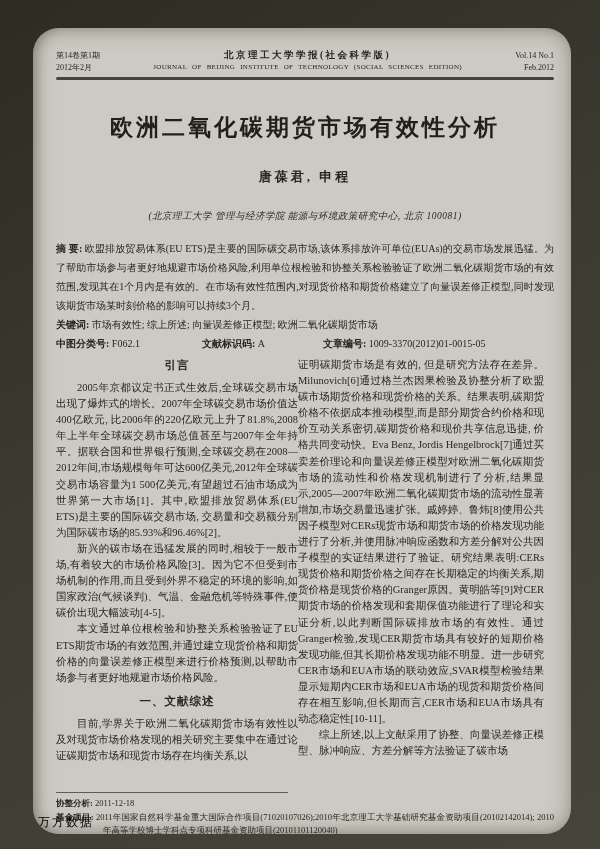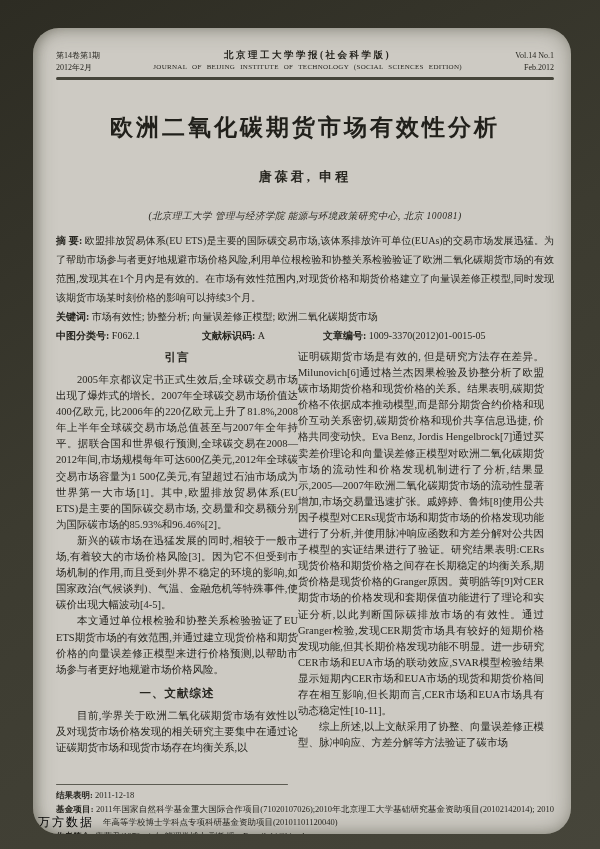--- a/index.html
+++ b/index.html
@@ -24,21 +24,21 @@
   .jh-right { text-align:right; }
   .jh-center { text-align:center; flex:1; padding:0 6px; }
   .jh-cn { font-size:9.5px; font-weight:bold; letter-spacing:2.5px; line-height:11px; }
   .jh-en { font-size:7px; letter-spacing:.3px; word-spacing:3px; line-height:12px; white-space:nowrap; }
   .jheader-rule { margin-top:4px; border-top:3px solid #45443a; }
   
   .art-title { margin-top:32px; text-align:center; font-size:23px; font-weight:bold; letter-spacing:3px; color:#21201b; }
   .authors { margin-top:25px; text-align:center; font-size:13px; font-weight:bold; letter-spacing:3px; }
   .affil { margin-top:24px; text-align:center; font-size:9.5px; letter-spacing:.5px;font-style:italic; }
   
-  .meta-block { margin-top:8px; font-size:10px; line-height:19px; }
+  .meta-block { margin-top:16px; font-size:10px; line-height:19px; }
   .meta-block p { text-align:justify; }
   .lbl { font-weight:bold; }
   .class-line { display:flex; }
   .class-item2 { margin-left:62px; }
   .class-item3 { margin-left:58px; }
   
   .columns { margin-top:4px; display:flex; height:432px; overflow:hidden; }
   .col { text-align:justify; }
   .col-left { width:242px; }
   .col-right { width:246px; }
@@ -77,21 +77,21 @@
     </div>
   </div>
   <div class="jheader-rule"></div>
 
   <div class="art-title">欧洲二氧化碳期货市场有效性分析</div>
   <div class="authors">唐葆君, 申程</div>
   <div class="affil">(北京理工大学 管理与经济学院 能源与环境政策研究中心, 北京 100081)</div>
 
   <div class="meta-block">
     <p><span class="lbl">摘  要:</span> <span>欧盟排放贸易体系(EU ETS)是主要的国际碳交易市场,该体系排放许可单位(EUAs)的交易市场发展迅猛。为了帮助市场参与者更好地规避市场价格风险,利用单位根检验和协整关系检验验证了欧洲二氧化碳期货市场的有效范围,发现其在1个月内是有效的。在市场有效性范围内,对现货价格和期货价格建立了向量误差修正模型,同时发现该期货市场某时刻价格的影响可以持续3个月。</span></p>
-    <p><span class="lbl">关键词:</span> <span>市场有效性; 协整分析; 向量误差修正模型; 欧洲二氧化碳期货市场</span></p>
+    <p><span class="lbl">关键词:</span> <span>市场有效性; 综上所述; 向量误差修正模型; 欧洲二氧化碳期货市场</span></p>
     <div class="class-line">
       <span><span class="lbl">中图分类号:</span> <span>F062.1</span></span>
       <span class="class-item2"><span class="lbl">文献标识码:</span> <span>A</span></span>
       <span class="class-item3"><span class="lbl">文章编号:</span> <span>1009-3370(2012)01-0015-05</span></span>
     </div>
   </div>
 
   <div class="columns">
     <div class="col col-left">
       <h3 class="first">引言</h3>
@@ -102,20 +102,20 @@
       <p>目前,学界关于欧洲二氧化碳期货市场有效性以及对现货市场价格发现的相关研究主要集中在通过论证碳期货市场和现货市场存在均衡关系,以</p>
     </div>
     <div class="col col-right">
       <p class="no-indent">证明碳期货市场是有效的, 但是研究方法存在差异。Milunovich[6]通过格兰杰因果检验及协整分析了欧盟碳市场期货价格和现货价格的关系。结果表明,碳期货价格不依据成本推动模型,而是部分期货合约价格和现价互动关系密切,碳期货价格和现价共享信息迅捷, 价格共同变动快。Eva Benz, Jordis Hengelbrock[7]通过买卖差价理论和向量误差修正模型对欧洲二氧化碳期货市场的流动性和价格发现机制进行了分析,结果显示,2005—2007年欧洲二氧化碳期货市场的流动性显著增加,市场交易量迅速扩张。戚婷婷、鲁炜[8]使用公共因子模型对CERs现货市场和期货市场的价格发现功能进行了分析,并使用脉冲响应函数和方差分解对公共因子模型的实证结果进行了验证。研究结果表明:CERs现货价格和期货价格之间存在长期稳定的均衡关系,期货价格是现货价格的Granger原因。黄明皓等[9]对CER期货市场的价格发现和套期保值功能进行了理论和实证分析,以此判断国际碳排放市场的有效性。通过Granger检验,发现CER期货市场具有较好的短期价格发现功能,但其长期价格发现功能不明显。进一步研究CER市场和EUA市场的联动效应,SVAR模型检验结果显示短期内CER市场和EUA市场的现货和期货价格间存在相互影响,但长期而言,CER市场和EUA市场具有动态稳定性[10-11]。</p>
       <p>综上所述,以上文献采用了协整、向量误差修正模型、脉冲响应、方差分解等方法验证了碳市场</p>
     </div>
   </div>
 
   <div class="fn-sep"></div>
   <div class="footnotes">
-    <div><span class="lbl">结果表明:</span> <span>2011-12-18</span></div>
+    <div><span class="lbl">协整分析:</span> <span>2011-12-18</span></div>
     <div class="fn-hang"><span class="lbl">基金项目:</span> <span>2011年国家自然科学基金重大国际合作项目(71020107026);2010年北京理工大学基础研究基金资助项目(20102142014); 2010年高等学校博士学科点专项科研基金资助项目(20101101120040)</span></div>
     <div><span class="lbl">作者简介:</span> <span>唐葆君(1972—),女,管理学博士,副教授。E-mail:thj@bit.edu.cn</span></div>
   </div>
 
   <div class="watermark">万方数据</div>
 
 </div>
 
 </body></html>

